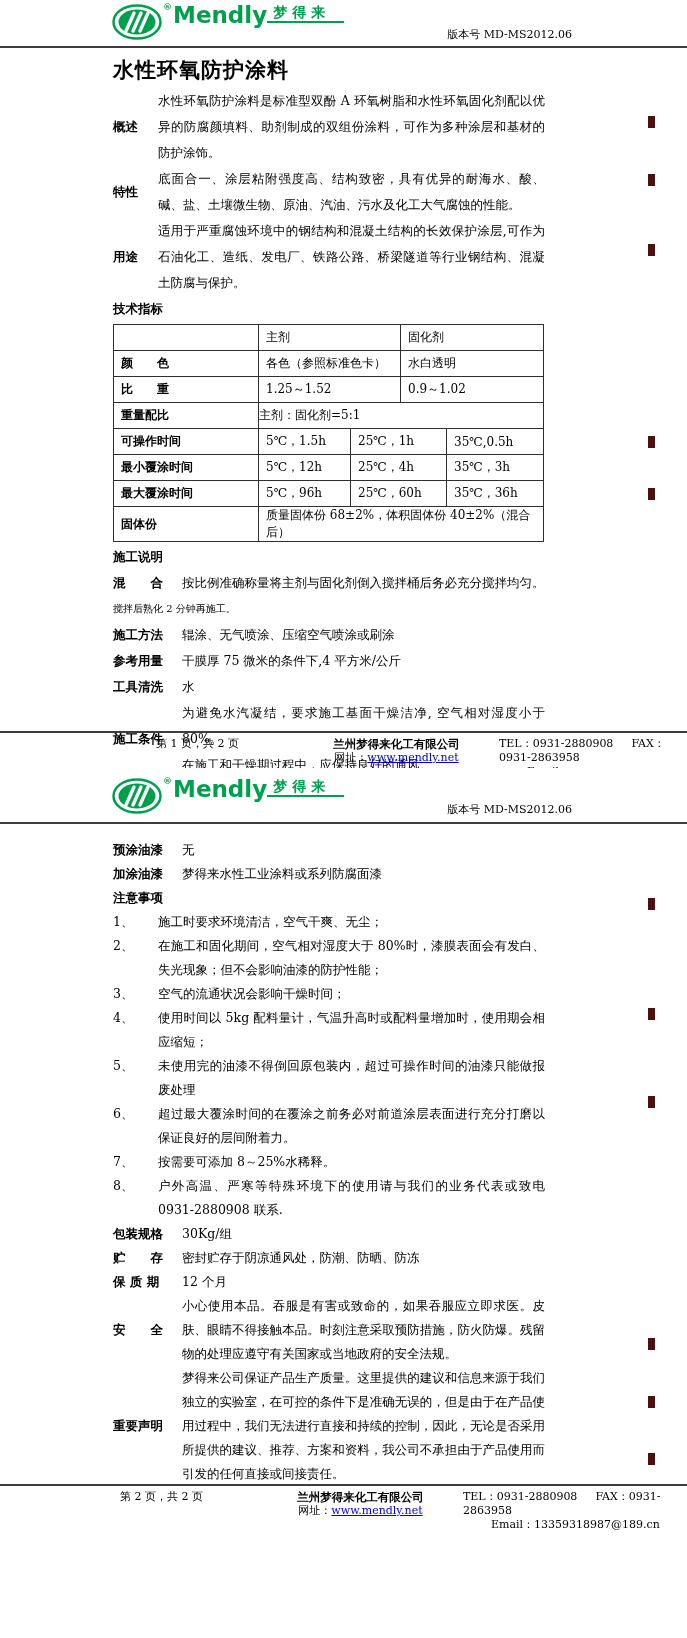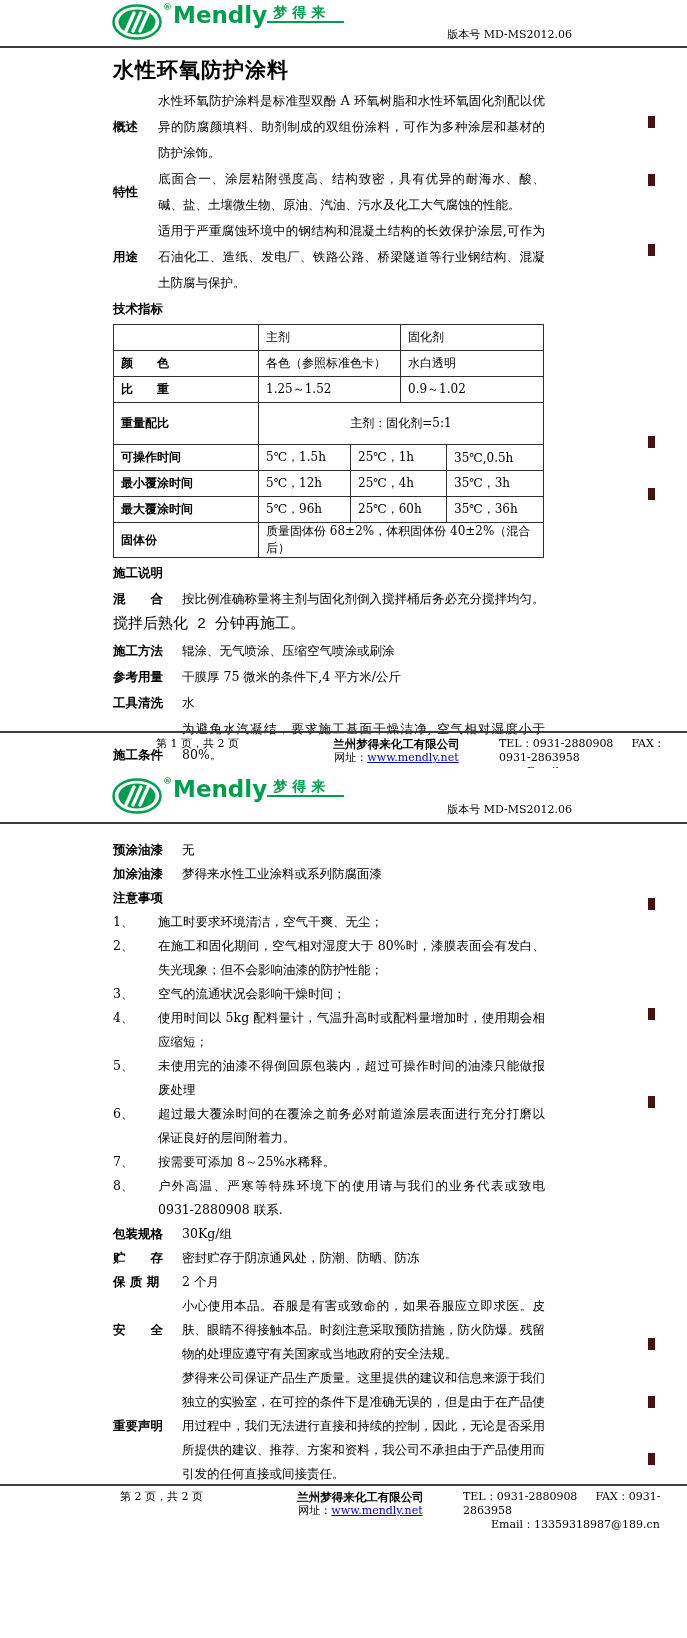--- a/index.html
+++ b/index.html
@@ -28,29 +28,29 @@
   
   .content { margin-left:113px; width:432px; }
   .page2 .content { margin-top:14px; }
   .title { font-size:21px; font-weight:bold; letter-spacing:1px; margin:8px 0 4px 0;
            font-family:"DejaVu Sans","Liberation Sans",sans-serif; }
   .row { display:flex; font-size:12.5px; line-height:26px;align-items:center; }
   .page2 .row, .page2 .note, .page2 .sec-title { line-height:24px; }
   .row .lab { flex:0 0 45px; font-weight:bold; font-family:"DejaVu Sans","Liberation Sans",sans-serif; white-space:nowrap; }
   .row .lab-w { flex:0 0 69px; }
   .row .txt { flex:1; text-align:justify; }
-  .plain-line { font-size:15px; line-height:26px;font-family:Liberation Mono, monospace; }
+  .plain-line { font-size:10px; line-height:26px; }
   .sec-title { font-size:12.5px; font-weight:bold; line-height:26px;
                font-family:"DejaVu Sans","Liberation Sans",sans-serif; }
 
   
   .tech-table { border-collapse:collapse; table-layout:fixed; width:430px; margin:2px 0 2px 0; }
   .tech-table td { border:1px solid #2e2e2e; height:25px; font-size:12px; padding:0 0 0 7px; vertical-align:middle; }
   .tech-table td.lbl { font-weight:bold; font-family:"DejaVu Sans","Liberation Sans",sans-serif; }
-  .tech-table td.ctr { text-align:center; padding:8px; }
+  .tech-table td.ctr { padding:0; }
 
   
   .note { display:flex; font-size:12.5px; line-height:24px; }
   .note .num { flex:0 0 45px; }
   .note .txt { flex:1; text-align:justify; }
 
   
   .page-footer { position:absolute; left:0; right:0; border-top:2px solid #3d3d3d; }
   .page1 .page-footer { top:731px;padding-left:36px; }
   .page2 .page-footer { top:716px; }
@@ -288,21 +288,21 @@
       <div class="row">
         <span class="lab lab-w">包装规格</span>
         <span class="txt">30Kg/组</span>
       </div>
       <div class="row">
         <span class="lab lab-w">贮　　存</span>
         <span class="txt">密封贮存于阴凉通风处，防潮、防晒、防冻</span>
       </div>
       <div class="row">
         <span class="lab lab-w">保 质 期</span>
-        <span class="txt">2 个月</span>
+        <span class="txt">12 个月</span>
       </div>
       <div class="row">
         <span class="lab lab-w">安　　全</span>
         <span class="txt">小心使用本品。吞服是有害或致命的，如果吞服应立即求医。皮肤、眼睛不得接触本品。时刻注意采取预防措施，防火防爆。残留物的处理应遵守有关国家或当地政府的安全法规。</span>
       </div>
       <div class="row">
         <span class="lab lab-w">重要声明</span>
         <span class="txt">梦得来公司保证产品生产质量。这里提供的建议和信息来源于我们独立的实验室，在可控的条件下是准确无误的，但是由于在产品使用过程中，我们无法进行直接和持续的控制，因此，无论是否采用所提供的建议、推荐、方案和资料，我公司不承担由于产品使用而引发的任何直接或间接责任。</span>
       </div>
     </div>

